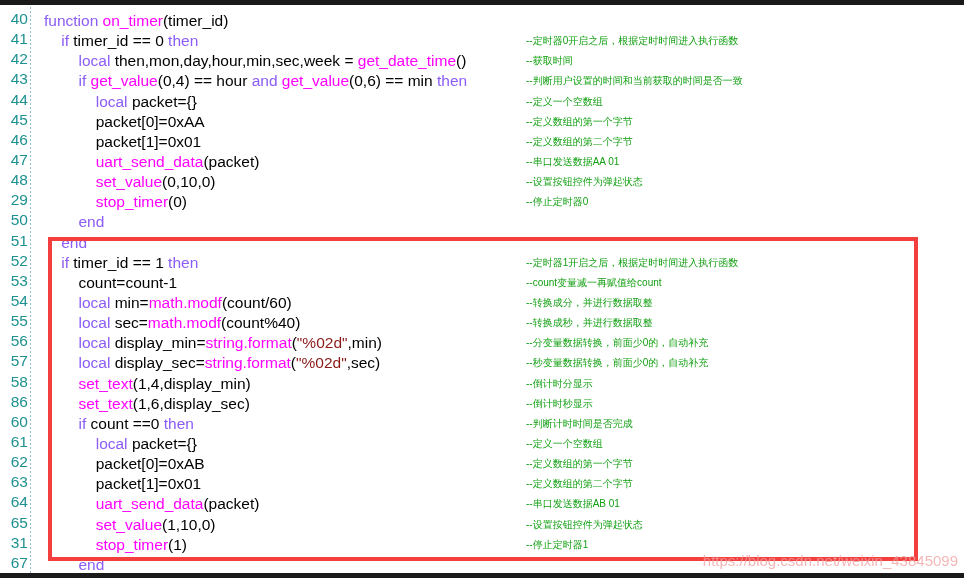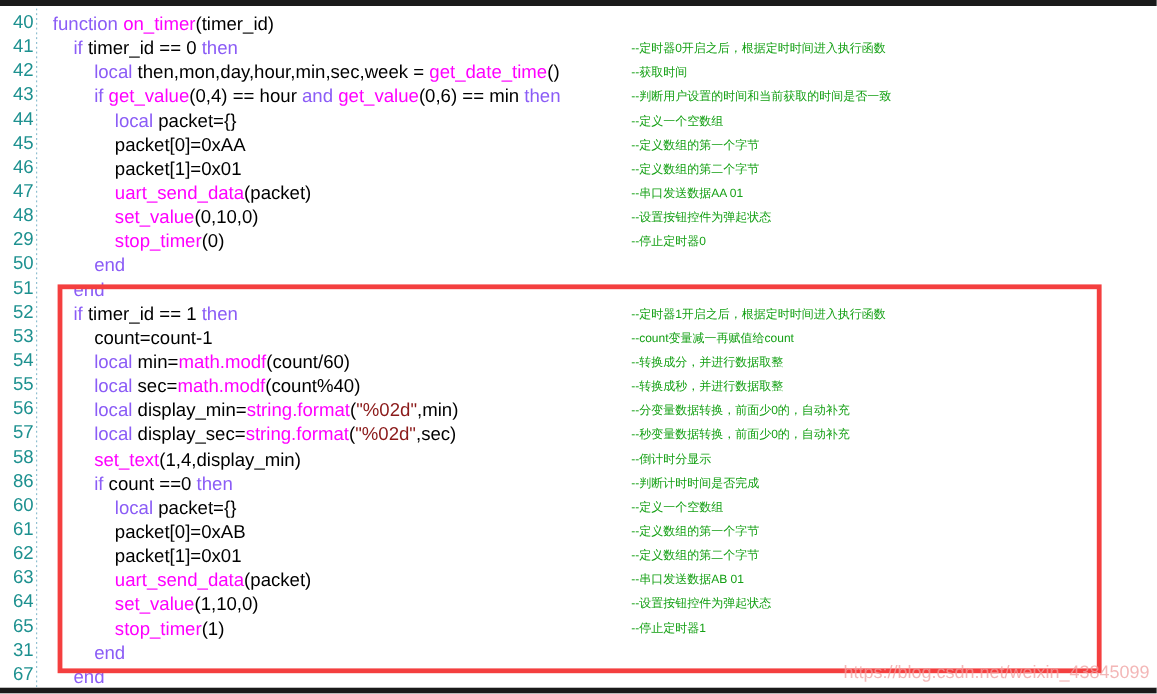--- a/index.html
+++ b/index.html
@@ -171,20 +171,21 @@
         <div class="row"><span class="code"><span class="plain">            </span><span class="fn">stop_timer</span><span class="plain">(0)</span></span><span class="cmt">--停止定时器0</span></div>
         <div class="row"><span class="code"><span class="plain">        </span><span class="kw">end</span></span></div>
         <div class="row"><span class="code"><span class="plain">    </span><span class="kw">end</span></span></div>
         <div class="row"><span class="code"><span class="plain">    </span><span class="kw">if </span><span class="plain">timer_id == 1 </span><span class="kw">then</span></span><span class="cmt">--定时器1开启之后，根据定时时间进入执行函数</span></div>
         <div class="row"><span class="code"><span class="plain">        count=count-1</span></span><span class="cmt">--count变量减一再赋值给count</span></div>
         <div class="row"><span class="code"><span class="plain">        </span><span class="kw">local </span><span class="plain">min=</span><span class="fn">math.modf</span><span class="plain">(count/60)</span></span><span class="cmt">--转换成分，并进行数据取整</span></div>
         <div class="row"><span class="code"><span class="plain">        </span><span class="kw">local </span><span class="plain">sec=</span><span class="fn">math.modf</span><span class="plain">(count%40)</span></span><span class="cmt">--转换成秒，并进行数据取整</span></div>
         <div class="row"><span class="code"><span class="plain">        </span><span class="kw">local </span><span class="plain">display_min=</span><span class="fn">string.format</span><span class="plain">(</span><span class="str">"%02d"</span><span class="plain">,min)</span></span><span class="cmt">--分变量数据转换，前面少0的，自动补充</span></div>
         <div class="row"><span class="code"><span class="plain">        </span><span class="kw">local </span><span class="plain">display_sec=</span><span class="fn">string.format</span><span class="plain">(</span><span class="str">"%02d"</span><span class="plain">,sec)</span></span><span class="cmt">--秒变量数据转换，前面少0的，自动补充</span></div>
         <div class="row"><span class="code"><span class="plain">        </span><span class="fn">set_text</span><span class="plain">(1,4,display_min)</span></span><span class="cmt">--倒计时分显示</span></div>
+        <div class="row"><span class="code"><span class="plain">        </span><span class="fn">set_text</span><span class="plain">(1,6,display_sec)</span></span><span class="cmt">--倒计时秒显示</span></div>
         <div class="row"><span class="code"><span class="plain">        </span><span class="kw">if </span><span class="plain">count ==0 </span><span class="kw">then</span></span><span class="cmt">--判断计时时间是否完成</span></div>
         <div class="row"><span class="code"><span class="plain">            </span><span class="kw">local </span><span class="plain">packet={}</span></span><span class="cmt">--定义一个空数组</span></div>
         <div class="row"><span class="code"><span class="plain">            packet[0]=0xAB</span></span><span class="cmt">--定义数组的第一个字节</span></div>
         <div class="row"><span class="code"><span class="plain">            packet[1]=0x01</span></span><span class="cmt">--定义数组的第二个字节</span></div>
         <div class="row"><span class="code"><span class="plain">            </span><span class="fn">uart_send_data</span><span class="plain">(packet)</span></span><span class="cmt">--串口发送数据AB 01</span></div>
         <div class="row"><span class="code"><span class="plain">            </span><span class="fn">set_value</span><span class="plain">(1,10,0)</span></span><span class="cmt">--设置按钮控件为弹起状态</span></div>
         <div class="row"><span class="code"><span class="plain">            </span><span class="fn">stop_timer</span><span class="plain">(1)</span></span><span class="cmt">--停止定时器1</span></div>
         <div class="row"><span class="code"><span class="plain">        </span><span class="kw">end</span></span></div>
         <div class="row"><span class="code"><span class="plain">    </span><span class="kw">end</span></span></div>
       </div>

